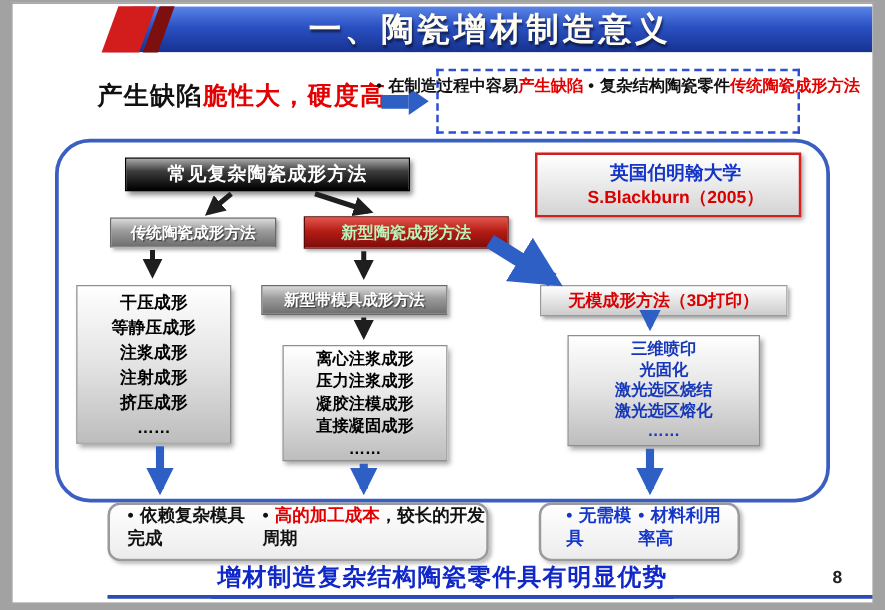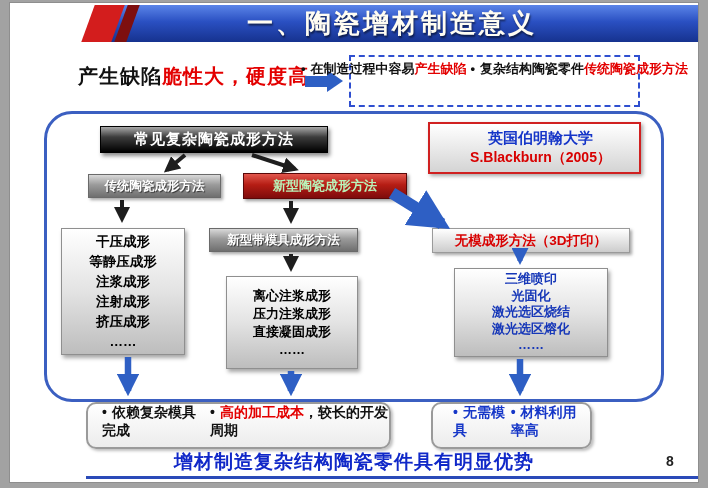--- a/index.html
+++ b/index.html
@@ -152,20 +152,21 @@
   <div>等静压成形</div>
   <div>注浆成形</div>
   <div>注射成形</div>
   <div>挤压成形</div>
   <div>……</div>
 </div>
 
 <div class="fbox box-list mold-list">
   <div>离心注浆成形</div>
   <div>压力注浆成形</div>
+  <div>凝胶注模成形</div>
   <div>直接凝固成形</div>
   <div>……</div>
 </div>
 
 <div class="fbox box-list am-list">
   <div>三维喷印</div>
   <div>光固化</div>
   <div>激光选区烧结</div>
   <div>激光选区熔化</div>
   <div>……</div>

